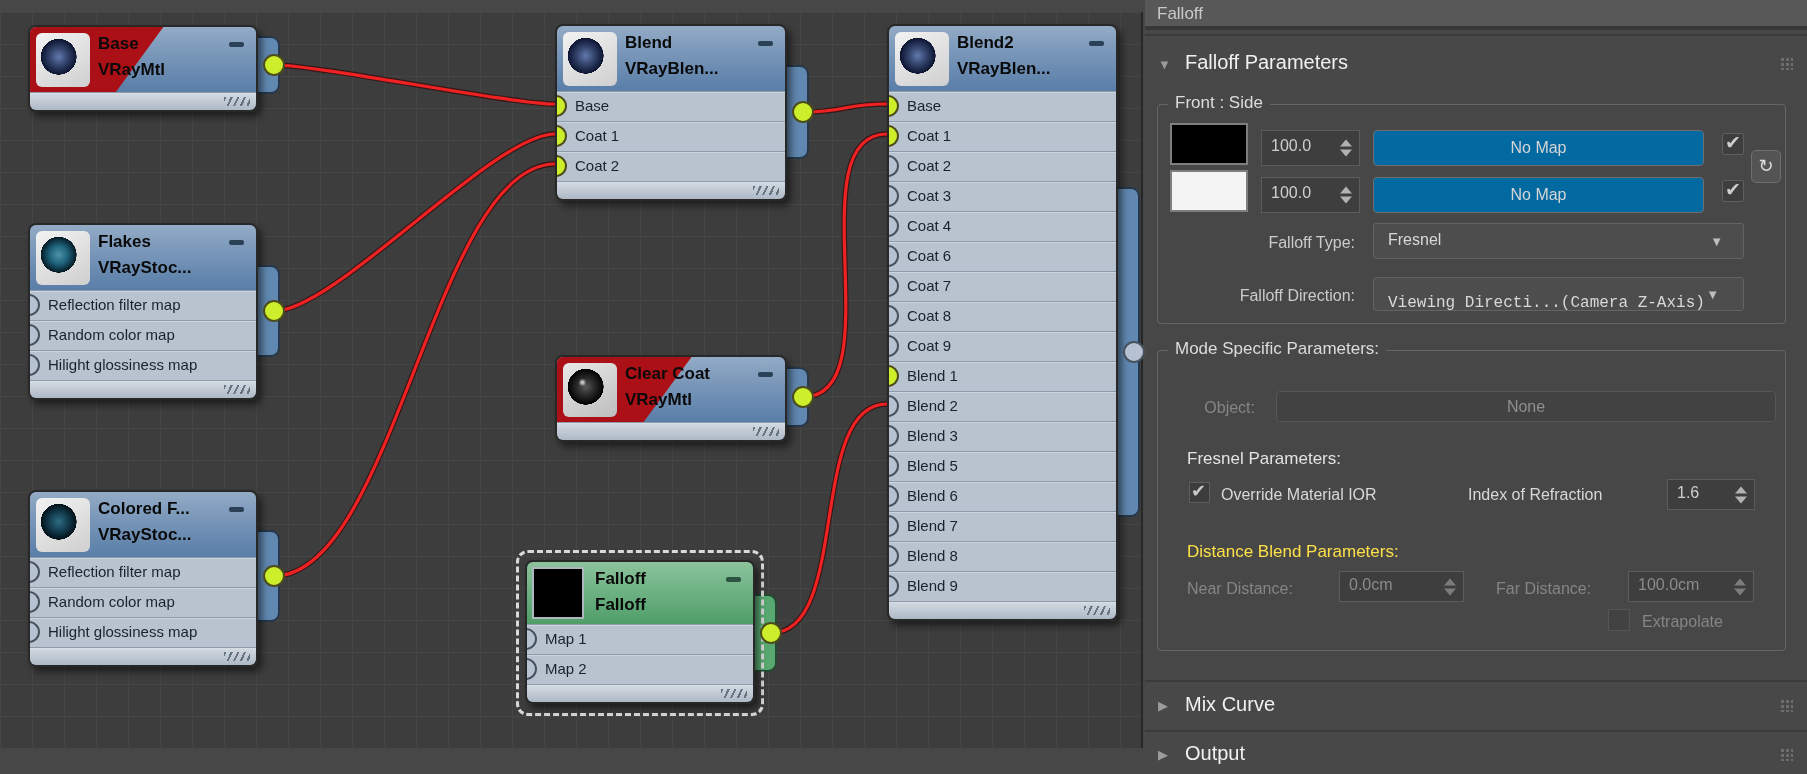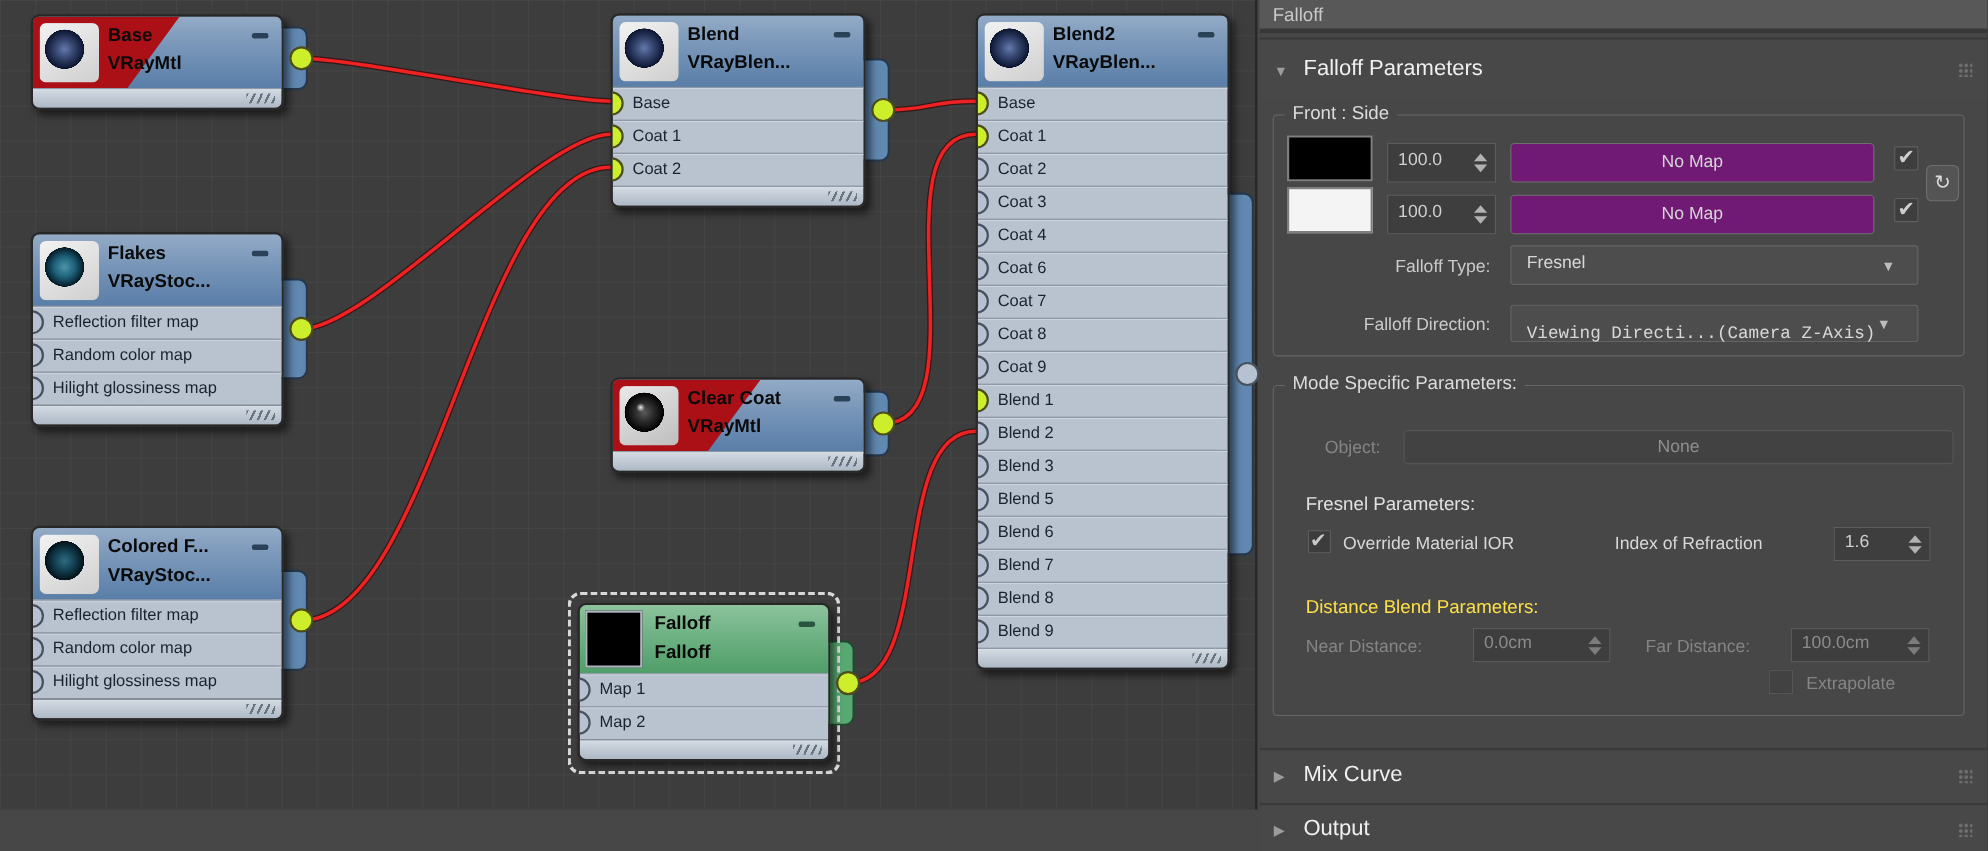--- a/index.html
+++ b/index.html
@@ -1,21 +1,21 @@
 <!DOCTYPE html>
 <html><head>
 <meta charset="utf-8">
 <style>
   html,body{margin:0;padding:0;background:#2a2a2a;}
   *{box-sizing:border-box;}
   body{font-family:"Liberation Sans",sans-serif;}
   #root{position:relative;width:1807px;height:774px;overflow:hidden;background:#474747;}
 
   
-  #graph{position:absolute;left:0;top:0;width:1143px;height:736px;
+  #graph{position:absolute;left:0;top:12px;width:1143px;height:736px;
     background-color:#3d3d3d;
     background-image:linear-gradient(#454545 1px,transparent 1px),
                      linear-gradient(90deg,#454545 1px,transparent 1px);
     background-size:32px 32px;
     border-right:2px solid #272727;}
   #wires{position:absolute;left:0;top:0;z-index:0;}
   .node{position:absolute;z-index:1;}
   .node-body{position:relative;border:2px solid #282828;border-radius:8px;overflow:hidden;
     box-shadow:4px 5px 7px rgba(0,0,0,.5);}
   .node-header{position:relative;background:linear-gradient(180deg,#93abc6 0%,#7795b8 45%,#597ea8 100%);}
@@ -74,21 +74,21 @@
     font-size:17px;color:#dcdcdc;white-space:nowrap;}
   .swatch{position:absolute;border:2px solid #7e7e7e;}
   .spin{position:absolute;background:#3e3e3e;border:1px solid #5c5c5c;}
   .spin-val{position:absolute;left:9px;top:6px;font-size:16px;color:#cfcfcf;white-space:nowrap;}
   .spin.dim .spin-val{color:#8b8b8b;}
   .spin-arrows{position:absolute;right:7px;top:50%;transform:translateY(-50%);display:flex;flex-direction:column;gap:3px;}
   .tri-up{width:0;height:0;border-left:6px solid transparent;border-right:6px solid transparent;border-bottom:7px solid #b2b2b2;}
   .tri-down{width:0;height:0;border-left:6px solid transparent;border-right:6px solid transparent;border-top:7px solid #b2b2b2;}
   .spin.dim .tri-up{border-bottom-color:#7c7c7c;}
   .spin.dim .tri-down{border-top-color:#7c7c7c;}
-  .btn{position:absolute;background:#701a75;border:1px solid #6f6f6f;border-radius:4px;
+  .btn{position:absolute;background:#0369a1;border:1px solid #6f6f6f;border-radius:4px;
     color:#d6d6d6;font-size:16px;text-align:center;}
   .btn.disabled{background:#424242;border-color:#565656;color:#8f8f8f;}
   .dd{position:absolute;background:#4d4d4d;border:1px solid #646464;border-radius:3px;}
   .dd-val{position:absolute;left:14px;top:7px;font-size:16px;color:#d8d8d8;white-space:nowrap;}
   .dd-arrow{position:absolute;right:20px;top:10px;font-size:13px;color:#bdbdbd;}
   .plabel{position:absolute;font-size:16px;color:#cbcbcb;white-space:nowrap;}
   .plabel.dim{color:#858585;}
   .plabel.right{text-align:right;}
   .pheading{position:absolute;font-size:17px;color:#e2e2e2;white-space:nowrap;}
   .pheading.dim{color:#fde047;}

